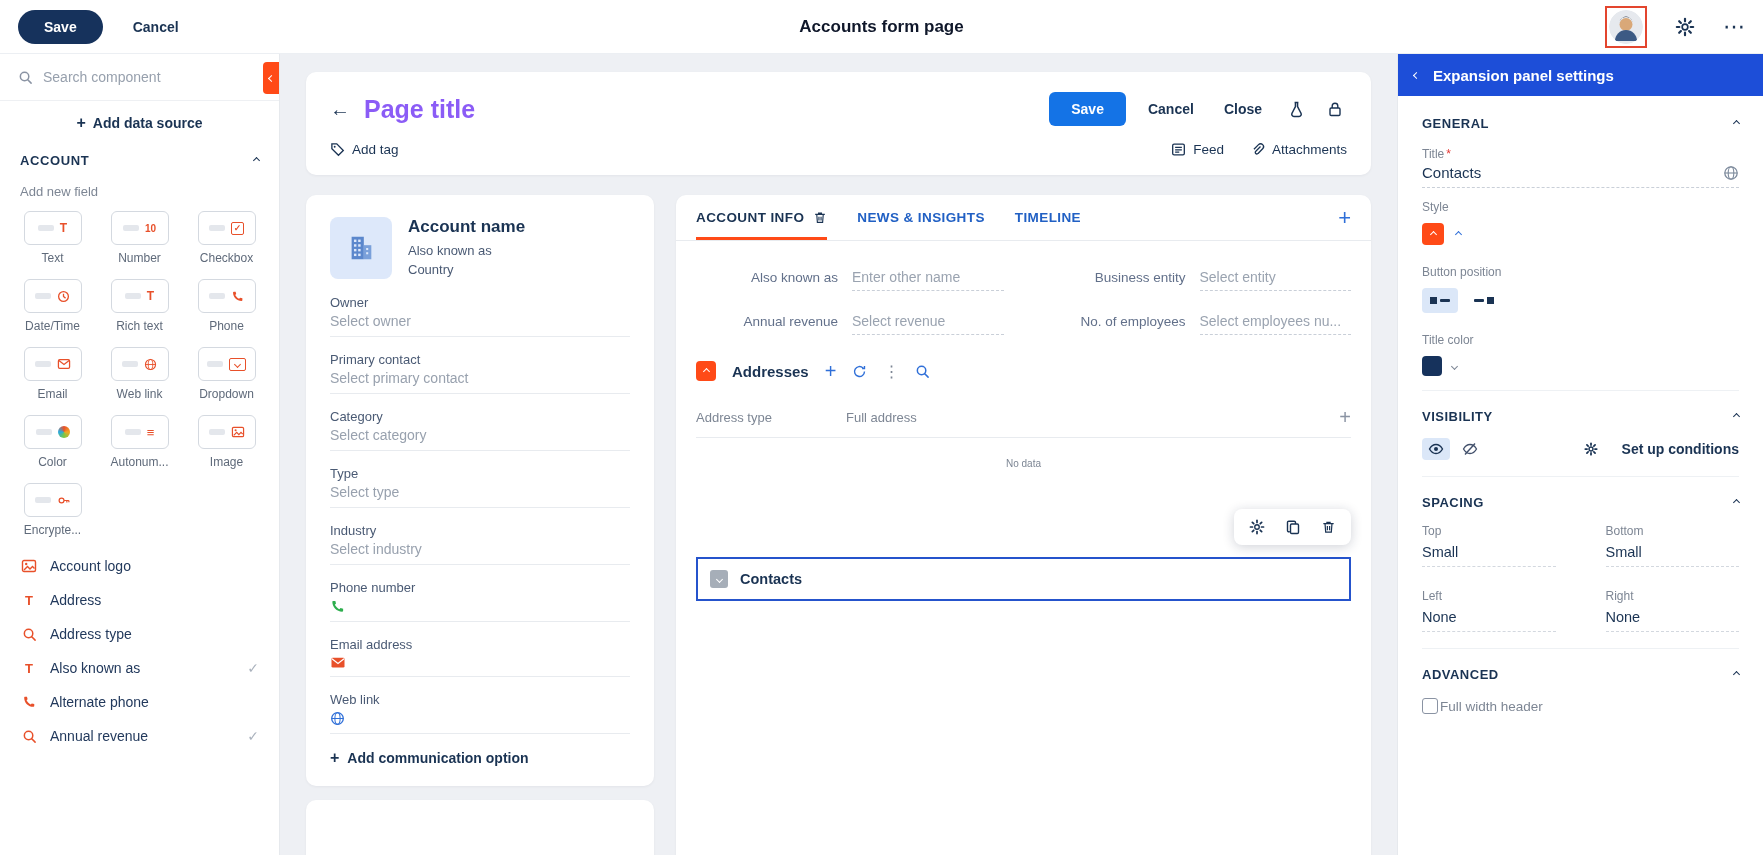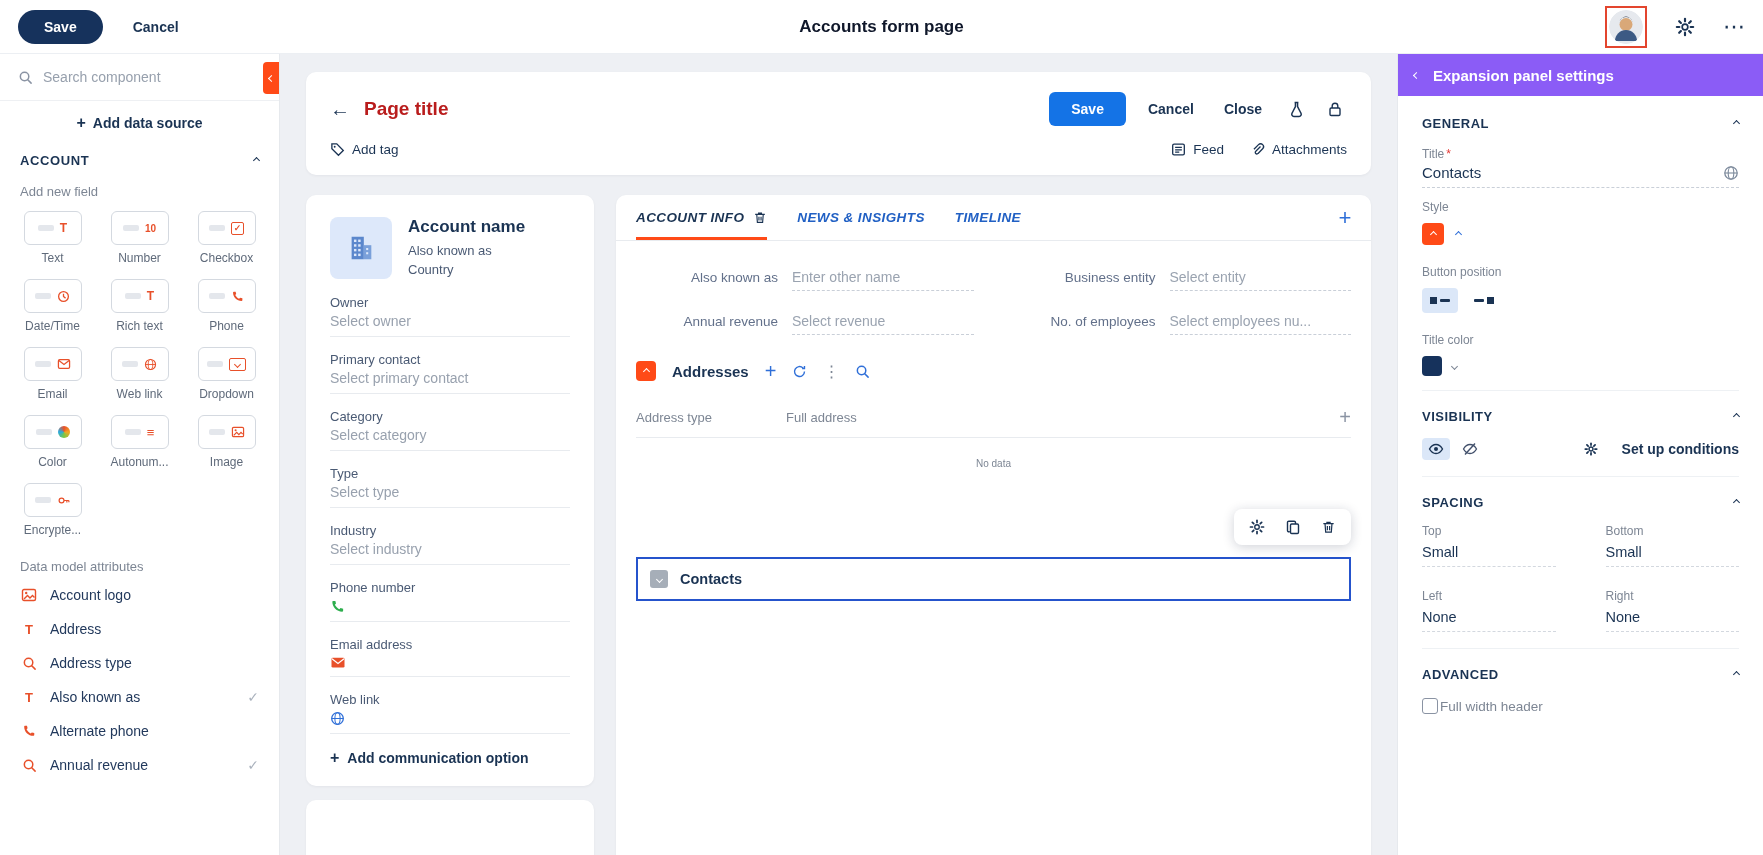--- a/index.html
+++ b/index.html
@@ -78,46 +78,46 @@
   .attr-row { display:flex; align-items:center; gap:12px; padding:9px 20px; font-size:14px; color:#22395c; cursor:grab; }
   .attr-icon { width:18px; display:flex; justify-content:center; color:#e8502a; font-weight:bold; font-size:13px; }
   .attr-check { margin-left:auto; color:#aab2bd; font-size:14px; }
 
   
   .main { flex:1; min-width:0; padding:18px 26px 0; display:flex; flex-direction:column; gap:20px; overflow:hidden; }
   .card { background:#fff; border-radius:10px; box-shadow:0 1px 3px rgba(16,24,40,.05); }
   .page-card { padding:20px 24px 18px; flex:none; }
   .page-head-row { display:flex; align-items:center; }
   .back-arrow { font-size:20px; color:#1a3353; margin-right:14px; cursor:pointer; }
-  .page-title { font-size:19px; font-weight:600; color:#b91c1c; }
+  .page-title { font-size:25px; font-weight:600; color:#8b5cf6; }
   .page-actions { margin-left:auto; display:flex; align-items:center; gap:14px; }
   .btn-blue { background:#1473e6; color:#fff; border:none; border-radius:6px; padding:9px 22px; font-size:14px; font-weight:600; cursor:pointer; font-family:inherit; }
   .link-btn { color:#1a3353; font-size:14px; font-weight:600; padding:6px 8px; cursor:pointer; }
   .icon-btn { color:#1a3353; padding:4px; cursor:pointer; display:flex; }
   .page-sub-row { display:flex; align-items:flex-end; margin-top:16px; }
   .tag-chip { display:flex; align-items:center; gap:7px; font-size:13.5px; color:#1a3353; cursor:pointer; }
   .page-sub-right { margin-left:auto; display:flex; align-items:center; gap:26px; }
   .sub-link { display:flex; align-items:center; gap:7px; font-size:13.5px; color:#1a3353; cursor:pointer; }
 
   .content-row { flex:1; min-height:0; display:flex; gap:22px; }
-  .account-col { width:288px; flex:none; display:flex; flex-direction:column; min-height:0;border-radius:20px; }
+  .account-col { width:348px; flex:none; display:flex; flex-direction:column; min-height:0;border-radius:20px; }
   .account-card { padding:22px 24px 20px; flex:none; }
   .acc-head { display:flex; gap:16px; }
   .acc-logo { width:62px; height:62px; background:#dde8fa; border-radius:8px; display:flex; align-items:center; justify-content:center; flex:none; }
   .acc-name { font-size:17px; font-weight:bold; color:#1a3353; margin-bottom:5px; }
   .acc-sub { font-size:13px; color:#4a5a74; line-height:1.45; }
   .acc-field { margin-top:15px; border-bottom:1px solid #e8ebef; padding-bottom:7px; }
   .acc-field .lbl { font-size:13px; color:#4a5a74; margin-bottom:3px; }
   .acc-field .val { font-size:14px; color:#98a1ae; }
   .acc-field .comm-icon { margin-top:4px; display:flex; }
   .add-comm { margin-top:16px; display:flex; align-items:center; gap:8px; font-size:14px; font-weight:600; color:#1a3353; cursor:pointer; }
   .account-next { margin-top:14px; flex:1; border-radius:10px 10px 0 0; }
 
   .detail-card { flex:1; min-width:0; display:flex; flex-direction:column; overflow:hidden; border-radius:10px 10px 0 0; }
-  .tabs-row { display:flex; align-items:center; gap:30px; padding:0 20px; height:46px; border-bottom:1px solid #e8ebef; flex:none;font-style:italic; }
+  .tabs-row { display:flex; align-items:center; gap:30px; padding:0 20px; height:46px; border-bottom:1px solid #e8ebef; flex:none; }
   .tab { height:100%; display:flex; align-items:center; gap:9px; font-size:13.5px; font-weight:bold; letter-spacing:.4px; color:#2160c4; border-bottom:3px solid transparent; padding-top:3px; cursor:pointer; }
   .tab.active { color:#1a3353; border-bottom-color:#ff4a17; }
   .tab-add { margin-left:auto; color:#2f6fd8; font-size:22px; font-weight:400; cursor:pointer; line-height:1; }
 
   .form-grid { padding:28px 20px 8px; display:grid; grid-template-columns:142px minmax(0,1fr) 168px minmax(0,1fr); column-gap:14px; row-gap:22px; align-items:baseline; flex:none; }
   .f-label { text-align:right; font-size:13.5px; color:#62708a; }
   .f-value { font-size:14px; color:#9aa3b0; border-bottom:1px dashed #c9cfd8; padding-bottom:5px; cursor:text; }
 
   .addresses { padding:18px 20px 0; flex:none; }
   .addr-head { display:flex; align-items:center; gap:16px; }
@@ -137,21 +137,21 @@
     position:absolute; top:-48px; right:0; background:#fff; border-radius:8px;
     box-shadow:0 2px 12px rgba(20,30,60,.2); padding:10px 15px; display:flex; gap:20px; align-items:center;
   }
   .float-toolbar .icon-btn { padding:0; }
   .contacts-panel { border:2px solid #2553cc; background:#fff; height:44px; display:flex; align-items:center; gap:12px; padding:0 12px; }
   .collapse-sq { width:18px; height:18px; background:#a6aeb8; border-radius:3px; color:#fff; display:flex; align-items:center; justify-content:center; cursor:pointer; }
   .contacts-title { font-size:14.5px; font-weight:600; color:#1a3353; }
 
   
   .rpanel { width:366px; flex:none; background:#fff; border-left:1px solid #e6e9ed; display:flex; flex-direction:column; overflow:hidden; }
-  .rpanel-header { background:#8b5cf6; color:#fff; height:42px; display:flex; align-items:center; gap:14px; padding:0 16px; font-size:15px; font-weight:600; flex:none; }
+  .rpanel-header { background:#1d4ed8; color:#fff; height:42px; display:flex; align-items:center; gap:14px; padding:0 16px; font-size:15px; font-weight:600; flex:none; }
   .rpanel-body { padding:2px 24px 0; overflow:hidden; flex:1; }
   .sec-head { display:flex; align-items:center; justify-content:space-between; padding:18px 0 4px; font-size:13px; font-weight:bold; letter-spacing:.5px; color:#1a3353; cursor:pointer; }
   .sec-head.bordered { border-top:1px solid #eef1f4; margin-top:14px; }
   .fld-label { font-size:12px; color:#7d8694; margin-top:12px; }
   .req { color:#e53935; margin-left:2px; }
   .fld-value-row { display:flex; align-items:center; border-bottom:1px dashed #c9cfd8; padding:3px 0 6px; }
   .fld-value-row input { border:none; outline:none; flex:1; font-family:inherit; font-size:15px; color:#1a3353; background:transparent; }
   .style-row { display:flex; align-items:center; gap:12px; margin-top:9px; }
   .style-swatch { width:22px; height:22px; background:#ff4a17; border-radius:4px; color:#fff; display:flex; align-items:center; justify-content:center; cursor:pointer; }
   .style-caret { color:#2f6fd8; display:flex; cursor:pointer; }
@@ -360,21 +360,20 @@
               <svg width="14" height="13" viewBox="0 0 16 16" stroke="#e8502a">
                 <circle cx="5" cy="8" r="3" fill="none" stroke-width="1.5"></circle>
                 <path d="M8 8h6M11.5 8v2.5M14 8v2" fill="none" stroke-width="1.5"></path>
               </svg>
             </span>
           </div>
         <div class="tile-label">Encrypte...</div>
       </div>
     </div>
 
-    <div class="muted-label">Data model attributes</div>
 
     <div class="attr-row">
       <span class="attr-icon">
           <svg width="16" height="14" viewBox="0 0 16 14" stroke="#e8502a">
             <rect x="1.5" y="1.5" width="13" height="11" rx="1.5" fill="none" stroke-width="1.4"></rect>
             <circle cx="5.2" cy="5" r="1.2" fill="#e8502a" stroke="none"></circle>
             <path d="M3 11l3.5-3.5 2.5 2.5 2.5-2.5 2 2" fill="none" stroke-width="1.4"></path>
           </svg>
         </span>
       <span>Account logo</span>

